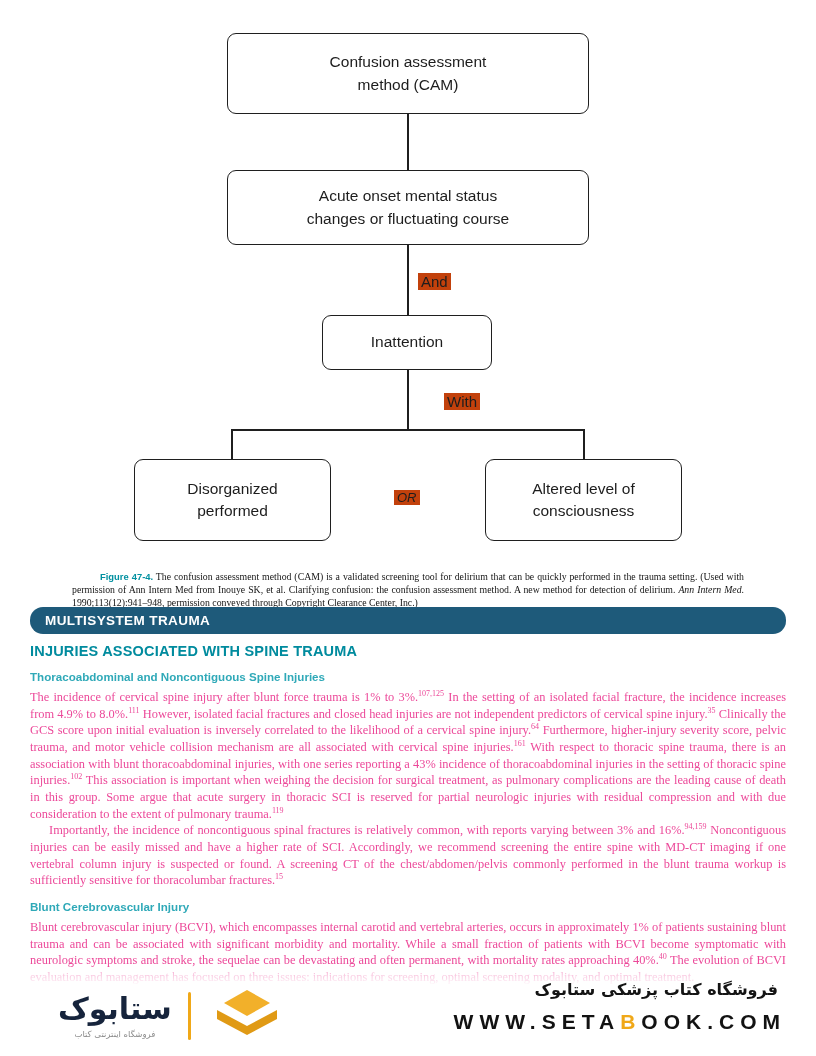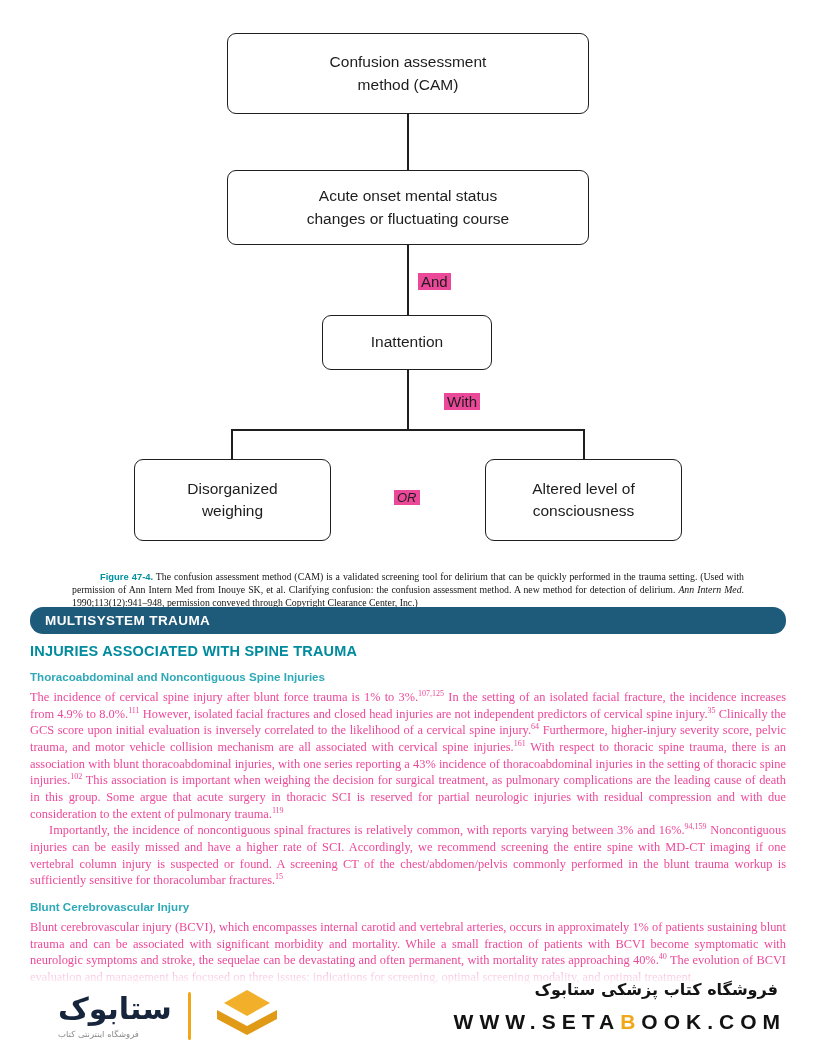--- a/index.html
+++ b/index.html
@@ -18,21 +18,21 @@
     font-family:"Liberation Sans", sans-serif; font-size:15.5px; color:#1d1d1d;
     line-height:1.45; white-space:pre-line;
   }
   .fc-box.cam        { left:227px; top:33px;  width:362px; height:81px; }
   .fc-box.acute      { left:227px; top:170px; width:362px; height:75px; }
   .fc-box.inatt      { left:322px; top:315px; width:170px; height:55px; }
   .fc-box.disorg     { left:134px; top:459px; width:197px; height:82px; }
   .fc-box.altered    { left:485px; top:459px; width:197px; height:82px; }
   .fc-label {
     position:absolute; font-family:"Liberation Sans", sans-serif;
-    font-size:15px; color:#1d1d1d; background:#ec4899; padding:0 3px;
+    font-size:15px; color:#1d1d1d; background:#c2410c; padding:0 3px;
   }
   .fc-label.and  { left:418px; top:273px; }
   .fc-label.with { left:416px; top:393px;margin-left:28px; }
   .fc-label.or   { left:394px; top:490px; font-style:italic; font-size:13px; }
 
   
   .caption {
     position:absolute; left:72px; top:571px; width:672px;
     font-size:9.8px; line-height:1.32; text-align:justify; color:#141414;
   }
@@ -63,21 +63,21 @@
   }
   p.body.indent { text-indent:19px; }
   p.body sup { font-size:8px; line-height:0; vertical-align:super; }
 
   
   .footer {
     position:absolute; left:0; top:970px; width:816px; height:86px;
     background:linear-gradient(to bottom, rgba(255,255,255,.55) 0, #ffffff 16px);
   }
   .brand { position:absolute; left:58px; top:18px; display:flex; align-items:center; gap:16px; }
-  .brand-text { text-align:left; }
+  .brand-text { text-align:center; }
   .brand-word {
     font-family:"DejaVu Sans", sans-serif; font-weight:bold; font-size:30px;
     color:#16243c; direction:rtl; line-height:1;
   }
   .brand-sub {
     font-family:"DejaVu Sans", sans-serif; font-size:8.5px; color:#8c8c8c;
     margin-top:5px; direction:rtl;
   }
   .brand-divider { width:3px; height:48px; background:#f0a818; border-radius:2px; }
   .tagline {
@@ -106,21 +106,21 @@
       <line x1="584" y1="429" x2="584" y2="460" stroke="#1f1f1f" stroke-width="2"></line>
     </svg>
     <div class="fc-box cam">Confusion assessment
 method (CAM)</div>
     <div class="fc-box acute">Acute onset mental status
 changes or fluctuating course</div>
     <div class="fc-label and">And</div>
     <div class="fc-box inatt">Inattention</div>
     <div class="fc-label with">With</div>
     <div class="fc-box disorg">Disorganized
-weighing</div>
+performed</div>
     <div class="fc-label or">OR</div>
     <div class="fc-box altered">Altered level of
 consciousness</div>
   </div>
 
   <p class="caption"><span class="cap-label">Figure 47-4.</span><span> The confusion assessment method (CAM) is a validated screening tool for delirium that can be quickly performed in the trauma setting. (Used with permission of Ann Intern Med from Inouye SK, et al. Clarifying confusion: the confusion assessment method. A new method for detection of delirium. <i>Ann Intern Med</i>. 1990;113(12):941–948, permission conveyed through Copyright Clearance Center, Inc.)</span></p>
 
   <div class="section-bar">
     <span>MULTISYSTEM TRAUMA</span>
   </div>

